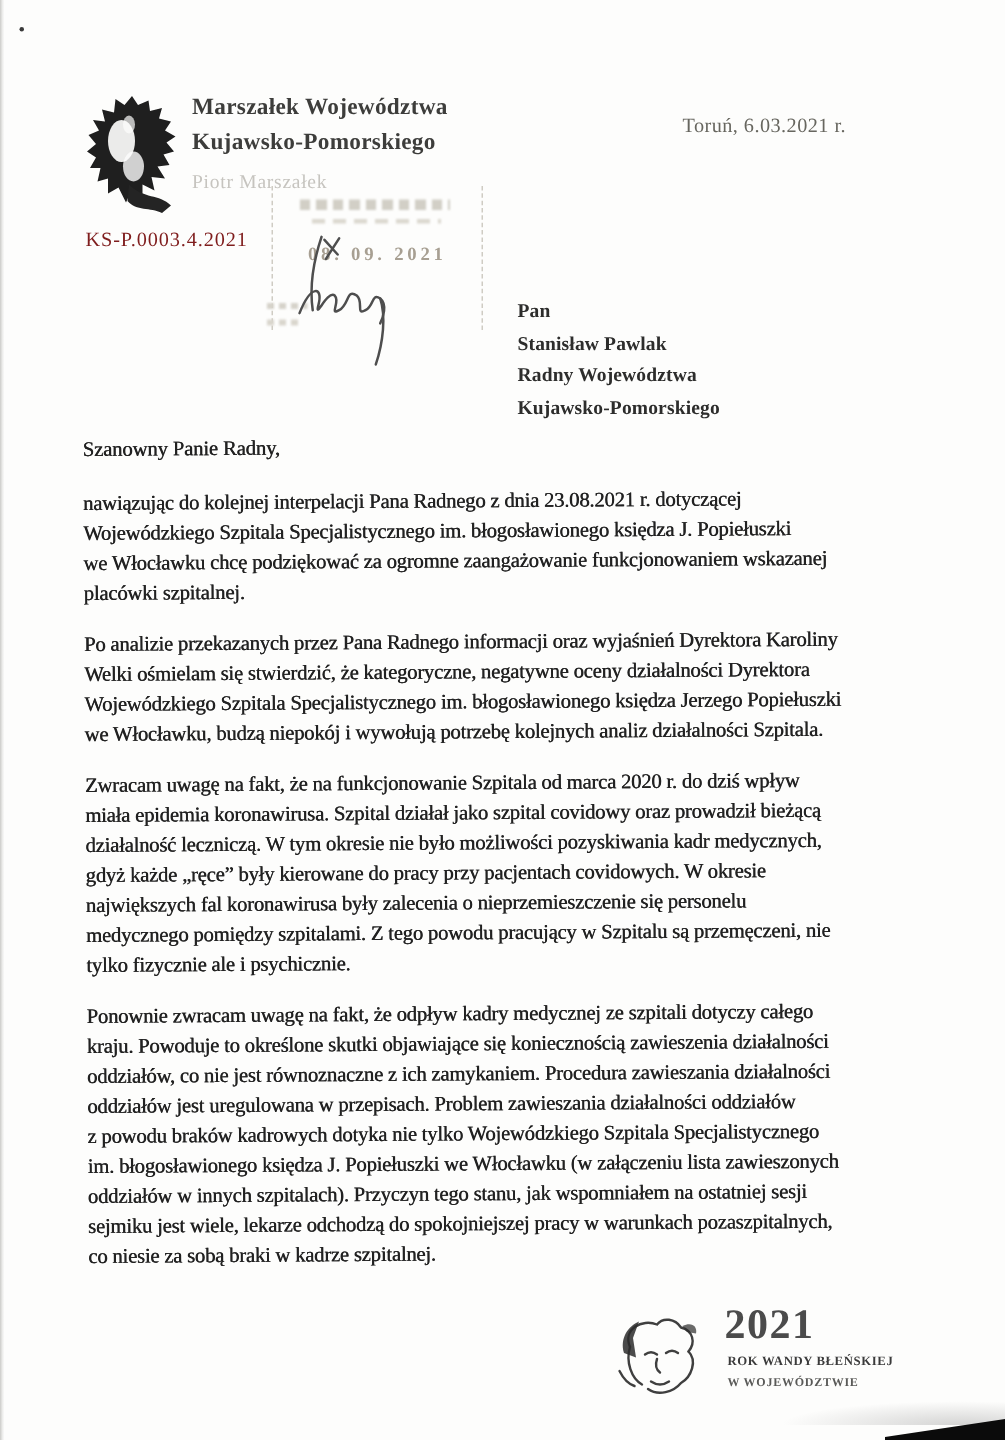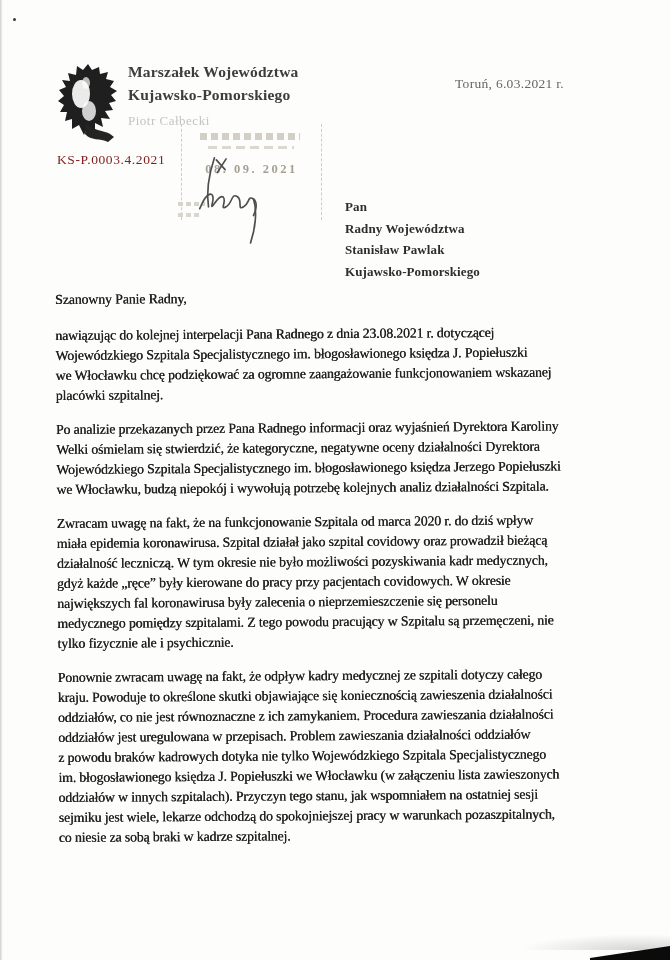--- a/index.html
+++ b/index.html
@@ -76,21 +76,21 @@
     <path d="M32 3 L36 9 L43 6 L44 13 L52 11 L50 18 L58 20 L54 26 L61 30 L55 34 L60 40 L53 42 L57 49 L49 50 L54 58 L45 57 L47 66 L39 62 L39 71 L32 65 L28 74 L23 64 L16 68 L16 58 L9 60 L11 51 L4 51 L8 44 L2 40 L8 35 L3 29 L10 26 L6 19 L14 20 L12 12 L20 14 L21 5 L27 9 Z" fill="#1f1f1f"></path>
     <path d="M30 62 C 40 72, 50 68, 58 76 L 52 81 C 44 77, 35 80, 29 73 Z" fill="#242424"></path>
     <ellipse cx="25" cy="33" rx="9" ry="14" fill="#fdfdfc" opacity="0.92"></ellipse>
     <ellipse cx="33" cy="50" rx="7" ry="10" fill="#fdfdfc" opacity="0.8"></ellipse>
     <ellipse cx="30" cy="22" rx="4" ry="6" fill="#fdfdfc" opacity="0.7"></ellipse>
   </svg>
 
   <div class="sender">
     <div class="s-line">Marszałek Województwa</div>
     <div class="s-line">Kujawsko-Pomorskiego</div>
-    <div class="s-faint">Piotr Całbecki</div>
+    <div class="s-faint">Piotr Marszałek</div>
   </div>
 
   <div class="place-date">Toruń, 6.03.2021 r.</div>
   <div class="reference">KS-P.0003.4.2021</div>
 
   <div class="stamp">
     <div class="stamp-smudge sm1"></div>
     <div class="stamp-smudge sm2"></div>
     <div class="stamp-date">08. 09. 2021</div>
     <div class="stamp-smudge sm3"></div>
@@ -101,22 +101,22 @@
     <g fill="none" stroke="#4e4e4e" stroke-width="1.7" stroke-linecap="round">
       <path d="M29 8 C 23 26, 21 44, 23 58"></path>
       <path d="M31 10 L 40 20 M 41 9 L 32 23"></path>
       <path d="M14 60 C 22 40, 30 42, 27 54 C 24 66, 33 44, 38 48 C 42 52, 34 62, 41 58 C 48 54, 46 43, 53 48 C 58 52, 52 62, 59 58 C 65 55, 63 46, 69 50 C 74 54, 71 63, 69 67"></path>
       <path d="M69 50 C 73 62, 71 80, 66 95"></path>
     </g>
   </svg>
 
   <div class="recipient">
       <div class="r-line">Pan</div>
+      <div class="r-line">Stanisław Pawlak</div>
       <div class="r-line">Radny Województwa</div>
-      <div class="r-line">Stanisław Pawlak</div>
       <div class="r-line">Kujawsko-Pomorskiego</div>
     </div>
 
   <div class="body">
     <div class="salutation">Szanowny Panie Radny,</div>
     <div class="paragraph">
         <div class="line">nawiązując do kolejnej interpelacji Pana Radnego z dnia 23.08.2021 r. dotyczącej</div>
         <div class="line">Wojewódzkiego Szpitala Specjalistycznego im. błogosławionego księdza J. Popiełuszki</div>
         <div class="line">we Włocławku chcę podziękować za ogromne zaangażowanie funkcjonowaniem wskazanej</div>
         <div class="line">placówki szpitalnej.</div>
@@ -142,16 +142,35 @@
         <div class="line">oddziałów, co nie jest równoznaczne z ich zamykaniem. Procedura zawieszania działalności</div>
         <div class="line">oddziałów jest uregulowana w przepisach. Problem zawieszania działalności oddziałów</div>
         <div class="line">z powodu braków kadrowych dotyka nie tylko Wojewódzkiego Szpitala Specjalistycznego</div>
         <div class="line">im. błogosławionego księdza J. Popiełuszki we Włocławku (w załączeniu lista zawieszonych</div>
         <div class="line">oddziałów w innych szpitalach). Przyczyn tego stanu, jak wspomniałem na ostatniej sesji</div>
         <div class="line">sejmiku jest wiele, lekarze odchodzą do spokojniejszej pracy w warunkach pozaszpitalnych,</div>
         <div class="line">co niesie za sobą braki w kadrze szpitalnej.</div>
       </div>
   </div>
 
+  <div class="footer">
+    <svg class="portrait" viewBox="0 0 56 70" aria-hidden="true">
+      <g fill="none" stroke="#2b2b2b" stroke-width="1.6" stroke-linecap="round" opacity=".9">
+        <path d="M9 22 C 4 10, 17 3, 27 7 C 31 2, 39 3, 43 9 C 51 11, 53 19, 48 25"></path>
+        <path d="M48 25 C 54 31, 50 42, 43 46 C 38 52, 28 55, 21 50"></path>
+        <path d="M9 22 C 6 32, 10 43, 17 47"></path>
+        <path d="M19 27 q4 -3 8 0"></path>
+        <path d="M33 26 q4 -3 8 0"></path>
+        <path d="M27 30 q-2 6 2 9"></path>
+        <path d="M23 45 q6 4 12 0"></path>
+        <path d="M2 38 q4 8 10 10"></path>
+      </g>
+      <path d="M5 26 C 2 16, 8 8, 15 5 L 11 16 L 13 29 Z" fill="#2b2b2b" opacity=".85"></path>
+      <path d="M44 8 C 50 5, 54 8, 53 13 L 47 12 Z" fill="#2b2b2b" opacity=".7"></path>
+    </svg>
+    <div class="f-year">2021</div>
+    <div class="f-title">ROK WANDY BŁEŃSKIEJ</div>
+    <div class="f-sub">W WOJEWÓDZTWIE</div>
+  </div>
 
   <div class="corner-haze"></div>
   <div class="corner-shadow"></div>
 </div>
 
 </body></html>

